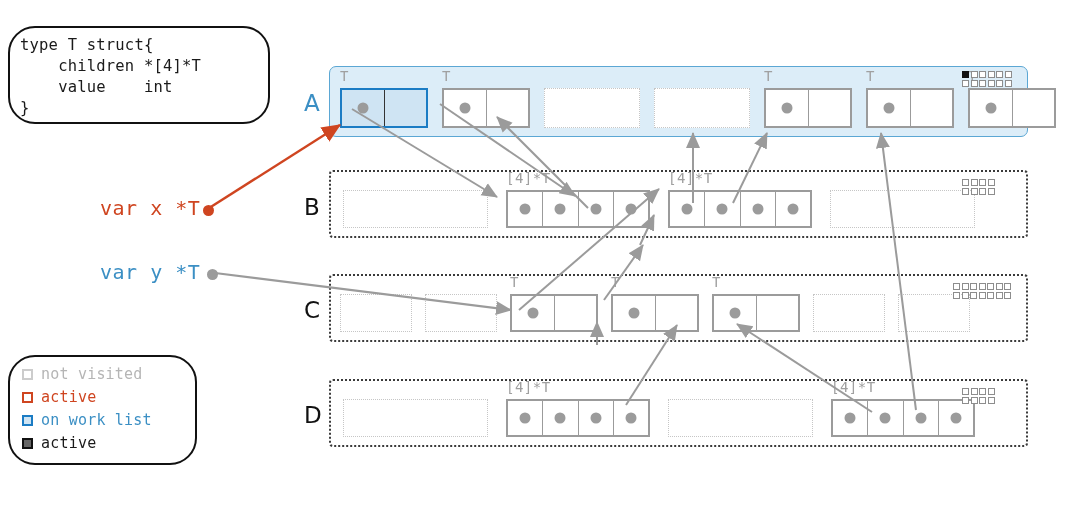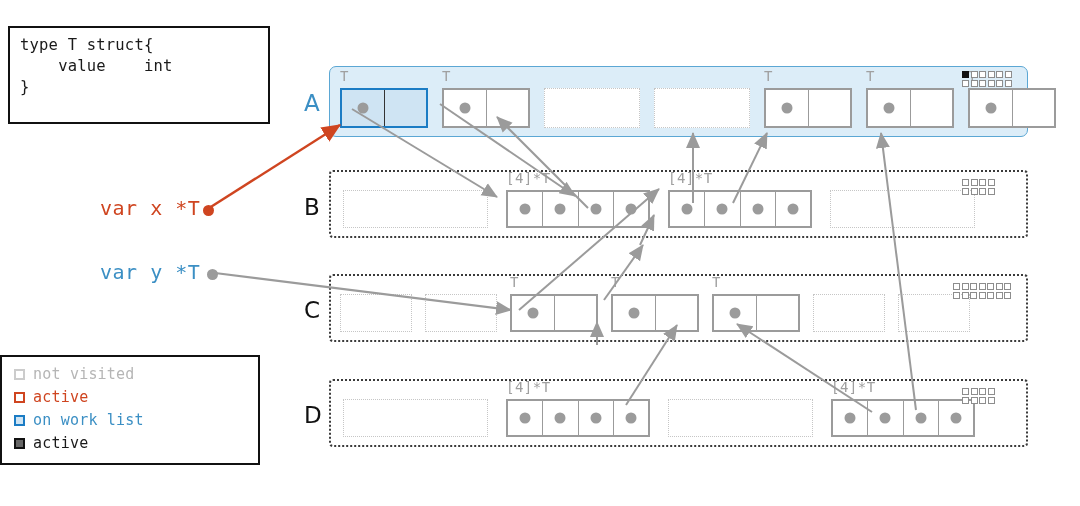--- a/index.html
+++ b/index.html
@@ -1,29 +1,29 @@
 <!DOCTYPE html>
 <html><head>
 <meta charset="utf-8">
 <style>
   html,body{margin:0;padding:0;background:#ffffff;}
   body{width:1080px;height:506px;position:relative;overflow:hidden;
        font-family:"DejaVu Sans Mono","Liberation Mono",monospace;}
 
-  .abs{position:absolute;}
+  .abs{position:absolute;border-radius:27px;}
 
   
   #struct-box{left:8px;top:26px;width:262px;height:98px;
       border:2.5px solid #111;background:#fff;box-sizing:border-box;
       padding:7px 0 0 10px;}
   #struct-box .ln{font-size:15.5px;line-height:21px;color:#1a1a1a;
       white-space:pre;letter-spacing:.2px;}
 
   
-  #legend-box{left:0;top:355px;width:260px;height:110px;
+  #legend-box{left:8px;top:355px;width:189px;height:110px;
       border:2.5px solid #111;background:#fff;box-sizing:border-box;
       padding:6px 0 0 12px;}
   .leg-row{display:flex;align-items:center;height:23px;}
   .leg-sw{width:11px;height:11px;box-sizing:border-box;margin-right:8px;flex:0 0 auto;}
   .leg-tx{font-size:15px;letter-spacing:.2px;line-height:23px;}
 
   
   .varlab{font-size:20px;letter-spacing:.5px;white-space:nowrap;}
   #var-x{left:100px;top:196px;color:#cf4520;}
   #var-y{left:100px;top:260px;color:#3b8fc4;}
@@ -61,20 +61,21 @@
   .meter .mc.on{background:#111;border-color:#111;}
 
   svg#wires{position:absolute;left:0;top:0;width:1080px;height:506px;
             pointer-events:none;}
 </style>
 </head>
 <body>
 
 <div class="abs" id="struct-box">
   <div class="ln">type T struct{</div>
+  <div class="ln">    children *[4]*T</div>
   <div class="ln">    value    int</div>
   <div class="ln">}</div>
 </div>
 
 <div class="abs" id="legend-box">
   <div class="leg-row">
     <span class="leg-sw" style="background:#ffffff;border:2px solid #cccccc;"></span>
     <span class="leg-tx" style="color:#b5b5b5;">not visited</span>
   </div>
   <div class="leg-row">

